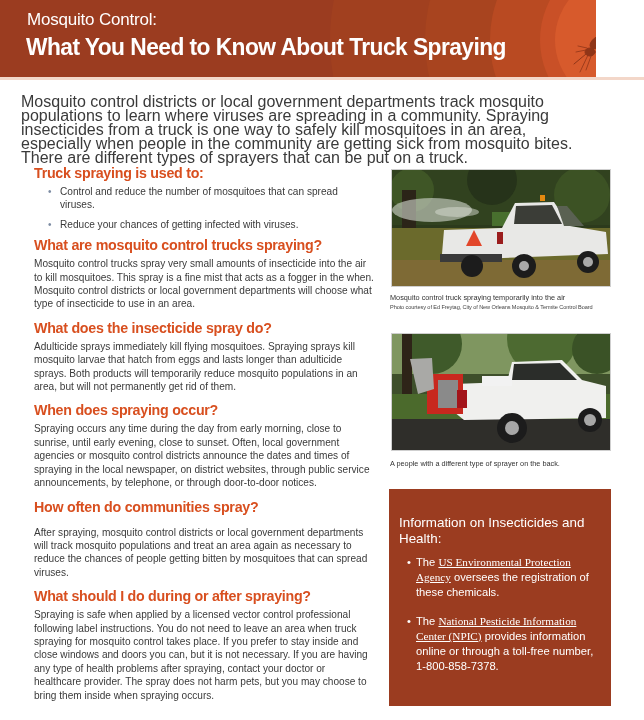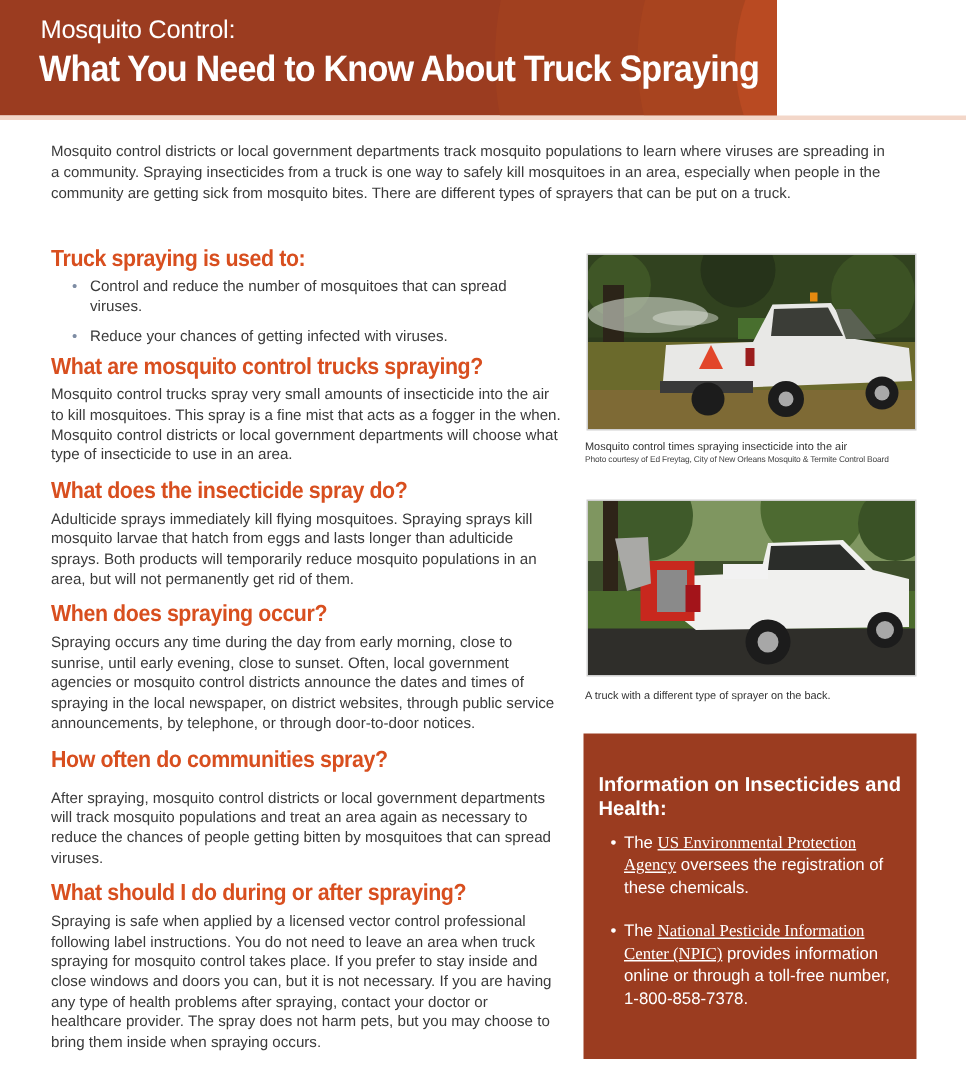--- a/index.html
+++ b/index.html
@@ -1,21 +1,21 @@
 <!DOCTYPE html>
 <html><head>
 <meta charset="utf-8">
 <style>
   * { box-sizing: border-box; margin: 0; padding: 0; }
   html, body { width: 644px; height: 720px; overflow: hidden; background: #ffffff; }
   body { font-family: "Liberation Sans", sans-serif; color: #333333; position: relative; }
 
   
   .header {
-    position: absolute; left: 0; top: 0; width: 518px; height: 77px;
+    position: absolute; left: 0; top: 0; width: 596px; height: 77px;
     background: #9b3c20; overflow: hidden;
   }
   .header .ring { position: absolute; border-radius: 50%; }
   .header .r1 { left: 330px; top: -170px; width: 420px; height: 420px; background: #a1401f; }
   .header .r2 { left: 425px; top: -120px; width: 320px; height: 320px; background: #a8441f; }
   .header .r3 { left: 490px; top: -80px; width: 240px; height: 240px; background: #b94a22; }
   .header .r4 { left: 540px; top: -45px; width: 170px; height: 170px; background: #c95027; }
   .header .r5 { left: 555px; top: -25px; width: 130px; height: 130px; background: #d75a2c; }
   .header .mosquito { position: absolute; left: 560px; top: 12px; width: 80px; height: 62px; }
   .header .sub {
@@ -24,22 +24,22 @@
   }
   .header .title {
     position: absolute; left: 26px; top: 33px; color: #ffffff;
     font-size: 24.5px; font-weight: bold; letter-spacing: -0.6px;
     transform: scaleX(0.93); transform-origin: left top; white-space: nowrap;
   }
   .header-bottom { position: absolute; left: 0; top: 77px; width: 644px; height: 3px; background: #f3d7c9; }
 
   
   .intro {
-    position: absolute; left: 34px; top: 95px; width: 560px;
-    font-size: 10px; line-height: 14px; color: #3a3a3a;
+    position: absolute; left: 21px; top: 95px; width: 560px;
+    font-size: 16px; line-height: 14px; color: #3a3a3a;
   }
 
   
   .left { position: absolute; left: 34px; top: 164px; width: 340px; }
   .h2 {
     color: #d84f1f; font-weight: bold; font-size: 15.5px; letter-spacing: -0.3px;
     transform: scaleX(0.92); transform-origin: left top; white-space: nowrap;
     line-height: 18px;
   }
   .p { font-size: 10.1px; line-height: 13.4px; color: #3a3a3a; }
@@ -54,21 +54,21 @@
   .photo1 { left: 391px; top: 169px; width: 220px; height: 118px; }
   .photo2 { left: 391px; top: 333px; width: 220px; height: 118px; }
   .caption { position: absolute; font-size: 7.3px; color: #333; white-space: nowrap; }
   .credit { position: absolute; font-size: 5.6px; color: #444; white-space: nowrap; letter-spacing: -0.1px; }
 
   
   .infobox {
     position: absolute; left: 389px; top: 489px; width: 222px; height: 217px;
     background: #9b3c20; color: #ffffff; padding: 26px 0 0 10px;
   }
-  .infobox .box-title { font-size: 13.4px; font-weight: bold; line-height: 16px; }
+  .infobox .box-title { font-size: 13.4px; font-weight: normal; line-height: 16px; }
   .infobox ul { list-style: none; margin-top: 8px; padding-left: 8px; }
   .infobox li { position: relative; padding-left: 9px; font-size: 11.2px; line-height: 15px; margin-bottom: 14px; padding-right: 6px; }
   .infobox li .dot { position: absolute; left: 0; top: 0; }
   .infobox a { color: #ffffff; text-decoration: underline; font-family: Liberation Serif, serif; }
 </style>
 </head>
 <body>
 
 <div class="header">
   <div class="ring r1"></div>
@@ -154,21 +154,21 @@
     <polygon points="82,60 74,76 90,76" fill="#e2462a"></polygon>
     <rect x="105" y="62" width="6" height="12" fill="#9a1d1d"></rect>
     <rect x="148" y="25" width="5" height="6" fill="#e48a10"></rect>
     <circle cx="80" cy="96" r="11" fill="#1c1c1c"></circle>
     <circle cx="132" cy="96" r="12" fill="#1c1c1c"></circle>
     <circle cx="132" cy="96" r="5" fill="#a9a9a9"></circle>
     <circle cx="196" cy="92" r="11" fill="#1c1c1c"></circle>
     <circle cx="196" cy="92" r="5" fill="#a9a9a9"></circle>
   </svg>
 </div>
-<div class="caption" style="left:390px; top:293px;">Mosquito control times spraying insecticide into the air</div>
+<div class="caption" style="left:390px; top:293px;">Mosquito control truck spraying temporarily into the air</div>
 <div class="credit" style="left:390px; top:304px;">Photo courtesy of Ed Freytag, City of New Orleans Mosquito &amp; Termite Control Board</div>
 
 <div class="photo photo2">
   <svg width="220" height="118" viewBox="0 0 220 118">
     <rect width="220" height="118" fill="#3e4f2b"></rect>
     <rect width="220" height="40" fill="#7f9660"></rect>
     <circle cx="40" cy="10" r="30" fill="#3f5a2a"></circle>
     <circle cx="150" cy="5" r="35" fill="#4d6a31"></circle>
     <circle cx="205" cy="15" r="25" fill="#3a5226"></circle>
     <rect x="10" y="0" width="10" height="60" fill="#2e2418"></rect>
@@ -180,21 +180,21 @@
     <rect x="35" y="40" width="36" height="40" fill="#c8281e"></rect>
     <rect x="46" y="46" width="20" height="28" fill="#8a8a8a"></rect>
     <path d="M18 25 L40 24 L42 55 L26 60 Z" fill="#a9a9a6"></path>
     <rect x="65" y="56" width="10" height="18" fill="#a3141a"></rect>
     <circle cx="120" cy="94" r="15" fill="#1c1c1c"></circle>
     <circle cx="120" cy="94" r="7" fill="#a7a7a7"></circle>
     <circle cx="198" cy="86" r="12" fill="#1c1c1c"></circle>
     <circle cx="198" cy="86" r="6" fill="#a7a7a7"></circle>
   </svg>
 </div>
-<div class="caption" style="left:390px; top:459px;">A truck with a different type of sprayer on the back.</div>
+<div class="caption" style="left:390px; top:459px;">A people with a different type of sprayer on the back.</div>
 
 <div class="infobox">
   <div class="box-title">Information on Insecticides and Health:</div>
   <ul>
     <li>
       <span class="dot">•</span>
       <span>The </span><a>US Environmental Protection Agency</a><span> oversees the registration of these chemicals.</span>
     </li>
     <li>
       <span class="dot">•</span>

